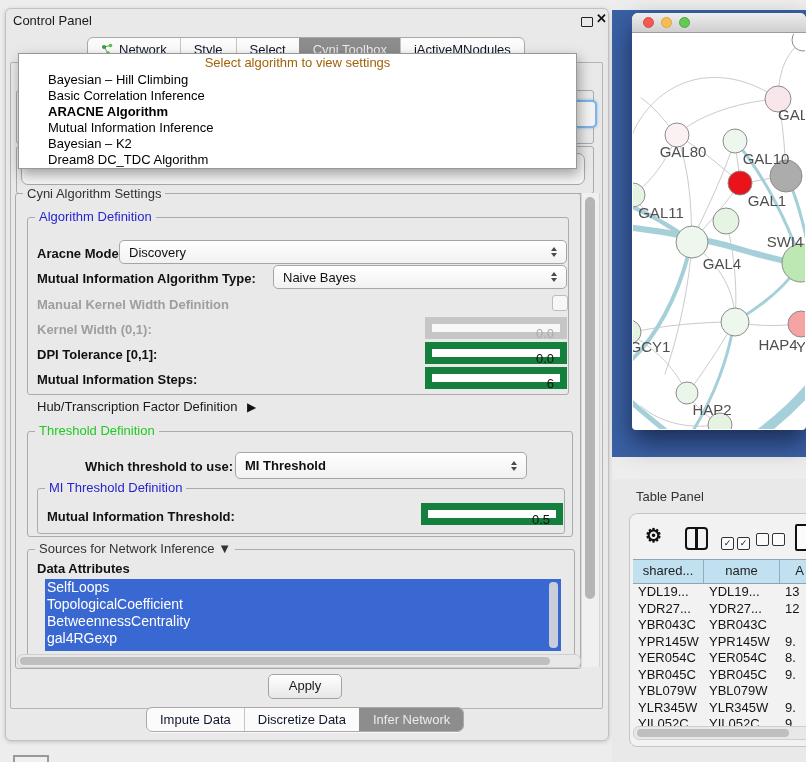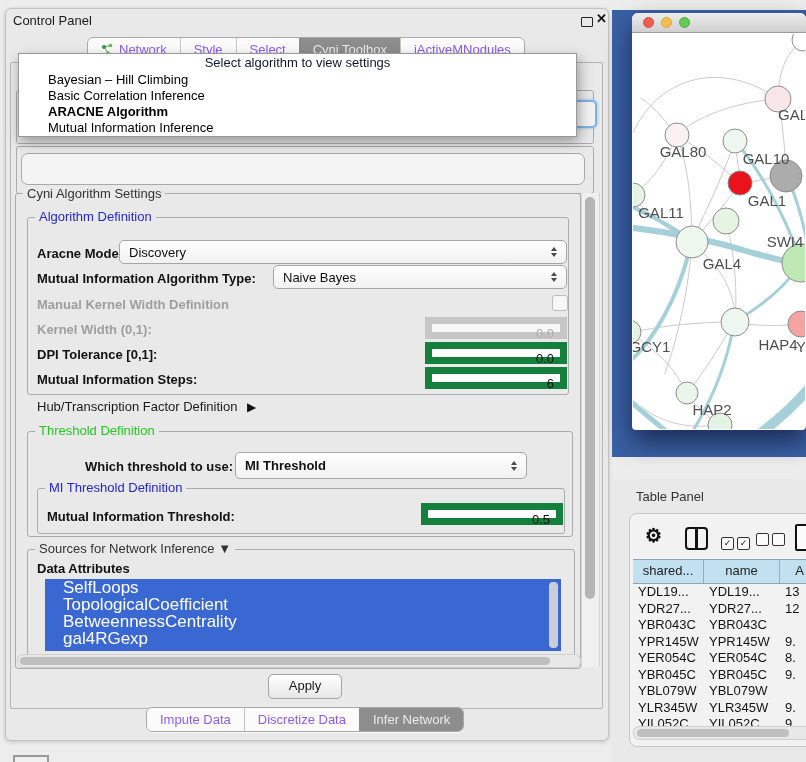--- a/index.html
+++ b/index.html
@@ -8,21 +8,21 @@
   .abs{position:absolute;}
   
   #control-panel{left:5px;top:8px;width:602px;height:731px;background:#E9E9E9;
     border:1px solid #C2C2C2;border-radius:6px;box-shadow:0 1px 4px rgba(0,0,0,.18);}
   .cp-title{left:7px;top:4px;font-size:13px;color:#1A1A1A;}
   .float-ico{left:575px;top:8px;width:10px;height:8px;border:1.5px solid #222;border-radius:1px;}
   .close-ico{left:590px;top:2px;font-size:13px;font-weight:bold;color:#111;}
   
   .tabbar{display:flex;background:#FBFBFB;border:1px solid #A9A9A9;border-radius:6px;height:23px;
     overflow:hidden;box-shadow:0 1px 0 rgba(255,255,255,.7);}
-  .seg{display:flex;align-items:center;gap:5px;padding:0 13px;font-size:13px;color:#8b5cf6;white-space:nowrap;}
+  .seg{display:flex;align-items:center;gap:5px;padding:0 13px;font-size:13px;color:#0f172a;white-space:nowrap;}
   .seg+.seg{border-left:1px solid #C4C4C4;}
   .seg.sel{background:#8D8D8D;color:#EBEBEB;border-left-color:#8D8D8D;}
   #top-tabbar{left:81px;top:28px;}
   #bottom-tabbar{left:140px;top:698px;}
   
   #inner-panel{left:4px;top:53px;width:591px;height:645px;border:1px solid #B5B5B5;border-radius:2px;background:#E9E9E9;}
   .grp{position:absolute;border:1px solid #ABABAB;border-radius:3px;}
   .grp-label{position:absolute;font-size:13px;background:#E9E9E9;padding:0 4px;line-height:14px;color:#333;white-space:nowrap;}
   .grp-label.blue{color:#2525CF;}
   .grp-label.green{color:#22C922;}
@@ -34,34 +34,34 @@
   .tri-up{width:0;height:0;border-left:3.5px solid transparent;border-right:3.5px solid transparent;border-bottom:4.5px solid #4A4A4A;}
   .tri-down{width:0;height:0;border-left:3.5px solid transparent;border-right:3.5px solid transparent;border-top:4.5px solid #4A4A4A;}
   .field{position:absolute;background:#FFF;border:7px solid #15803d;font-size:13px;color:#111;
     text-align:right;padding:0 6px;line-height:20px;box-sizing:border-box;}
   .field.dis{border-color:#C6C6C6;color:#ABABAB;background:#F7F7F7;}
   .checkbox{position:absolute;width:14px;height:14px;border:1px solid #BDBDBD;border-radius:3px;background:#F7F7F7;}
   .expander{position:absolute;font-size:13px;color:#1A1A1A;white-space:nowrap;}
   .expander .tri{font-size:12px;color:#111;margin-left:6px;}
   
   #attr-list{left:39px;top:570px;width:516px;height:72px;background:#3A68D2;overflow:hidden;}
-  .attr-item{height:17px;line-height:17px;font-size:17px;color:#FFF;padding-left:18px;white-space:nowrap;}
+  .attr-item{height:17px;line-height:17px;font-size:14px;color:#FFF;padding-left:2px;white-space:nowrap;}
   #attr-vthumb{left:543px;top:573px;width:9px;height:66px;background:#D9D9D9;border-radius:4px;opacity:.9;}
   
   #v-scroll{left:575px;top:184px;width:17px;height:474px;background:#F0F0F0;border-left:1px solid #D6D6D6;border-right:1px solid #D6D6D6;}
   #v-thumb{left:3px;top:4px;width:10px;height:402px;background:#B5B5B5;border-radius:5px;}
   .hscroll{position:absolute;background:#E8E8E8;border:1px solid #CFCFCF;border-radius:6px;}
   .hthumb{position:absolute;background:#BFBFBF;border-radius:4px;}
   
   #apply-btn{left:262px;top:665px;width:72px;height:23px;background:linear-gradient(#FFFFFF,#E7E7E7);
     border:1px solid #A3A3A3;border-radius:5px;font-size:13px;color:#1A1A1A;text-align:center;line-height:21px;}
   
   #algo-popup{left:12px;top:44px;width:557px;background:#FFFFFF;border:1px solid #989898;
     box-shadow:2px 5px 12px rgba(0,0,0,.35);z-index:60;}
-  .algo-ph{height:18px;line-height:18px;text-align:center;color:#0f172a;font-size:13px;}
+  .algo-ph{height:18px;line-height:18px;text-align:center;color:#a16207;font-size:13px;}
   .algo-item{height:16px;line-height:16px;font-size:13px;color:#000;padding-left:5px;white-space:nowrap;margin-left:24px;}
   .algo-item.bold{font-weight:bold;}
   
   .ring-frag{left:567px;top:91px;width:20px;height:24px;border:2px solid #7FB2E5;border-radius:5px;
     background:#F2F2F2;box-shadow:0 0 3px #7FB2E5;}
   .combo-frag{left:15px;top:144px;width:562px;height:30px;border:1px solid #A8A8A8;border-radius:7px;background:#F4F4F4;}
   
   #desktop{left:612px;top:10px;width:194px;height:447px;background:#3A61A5;}
   #net-window{left:632px;top:13px;width:174px;height:417px;background:#FFF;border-radius:6px 6px 4px 4px;
     box-shadow:0 12px 26px rgba(0,0,20,.55);}
@@ -229,20 +229,22 @@
         </div>
       </div>
 
     <div id="algo-popup" class="abs">
       <div class="algo-ph">Select algorithm to view settings</div>
       <div id="algo-list">
           <div class="algo-item">Bayesian – Hill Climbing</div>
           <div class="algo-item">Basic Correlation Inference</div>
           <div class="algo-item bold">ARACNE Algorithm</div>
           <div class="algo-item">Mutual Information Inference</div>
+          <div class="algo-item">Bayesian – K2</div>
+          <div class="algo-item">Dream8 DC_TDC Algorithm</div>
         </div>
     </div>
   </div>
 
   <div id="desktop" class="abs"></div>
 
   <div id="net-window" class="abs">
     <div id="net-titlebar" class="abs">
       <div class="tl" style="left:11px;background:#F15B51;border:1px solid #D94C42;"></div>
       <div class="tl" style="left:29px;background:#F6BE50;border:1px solid #DFA13D;"></div>

